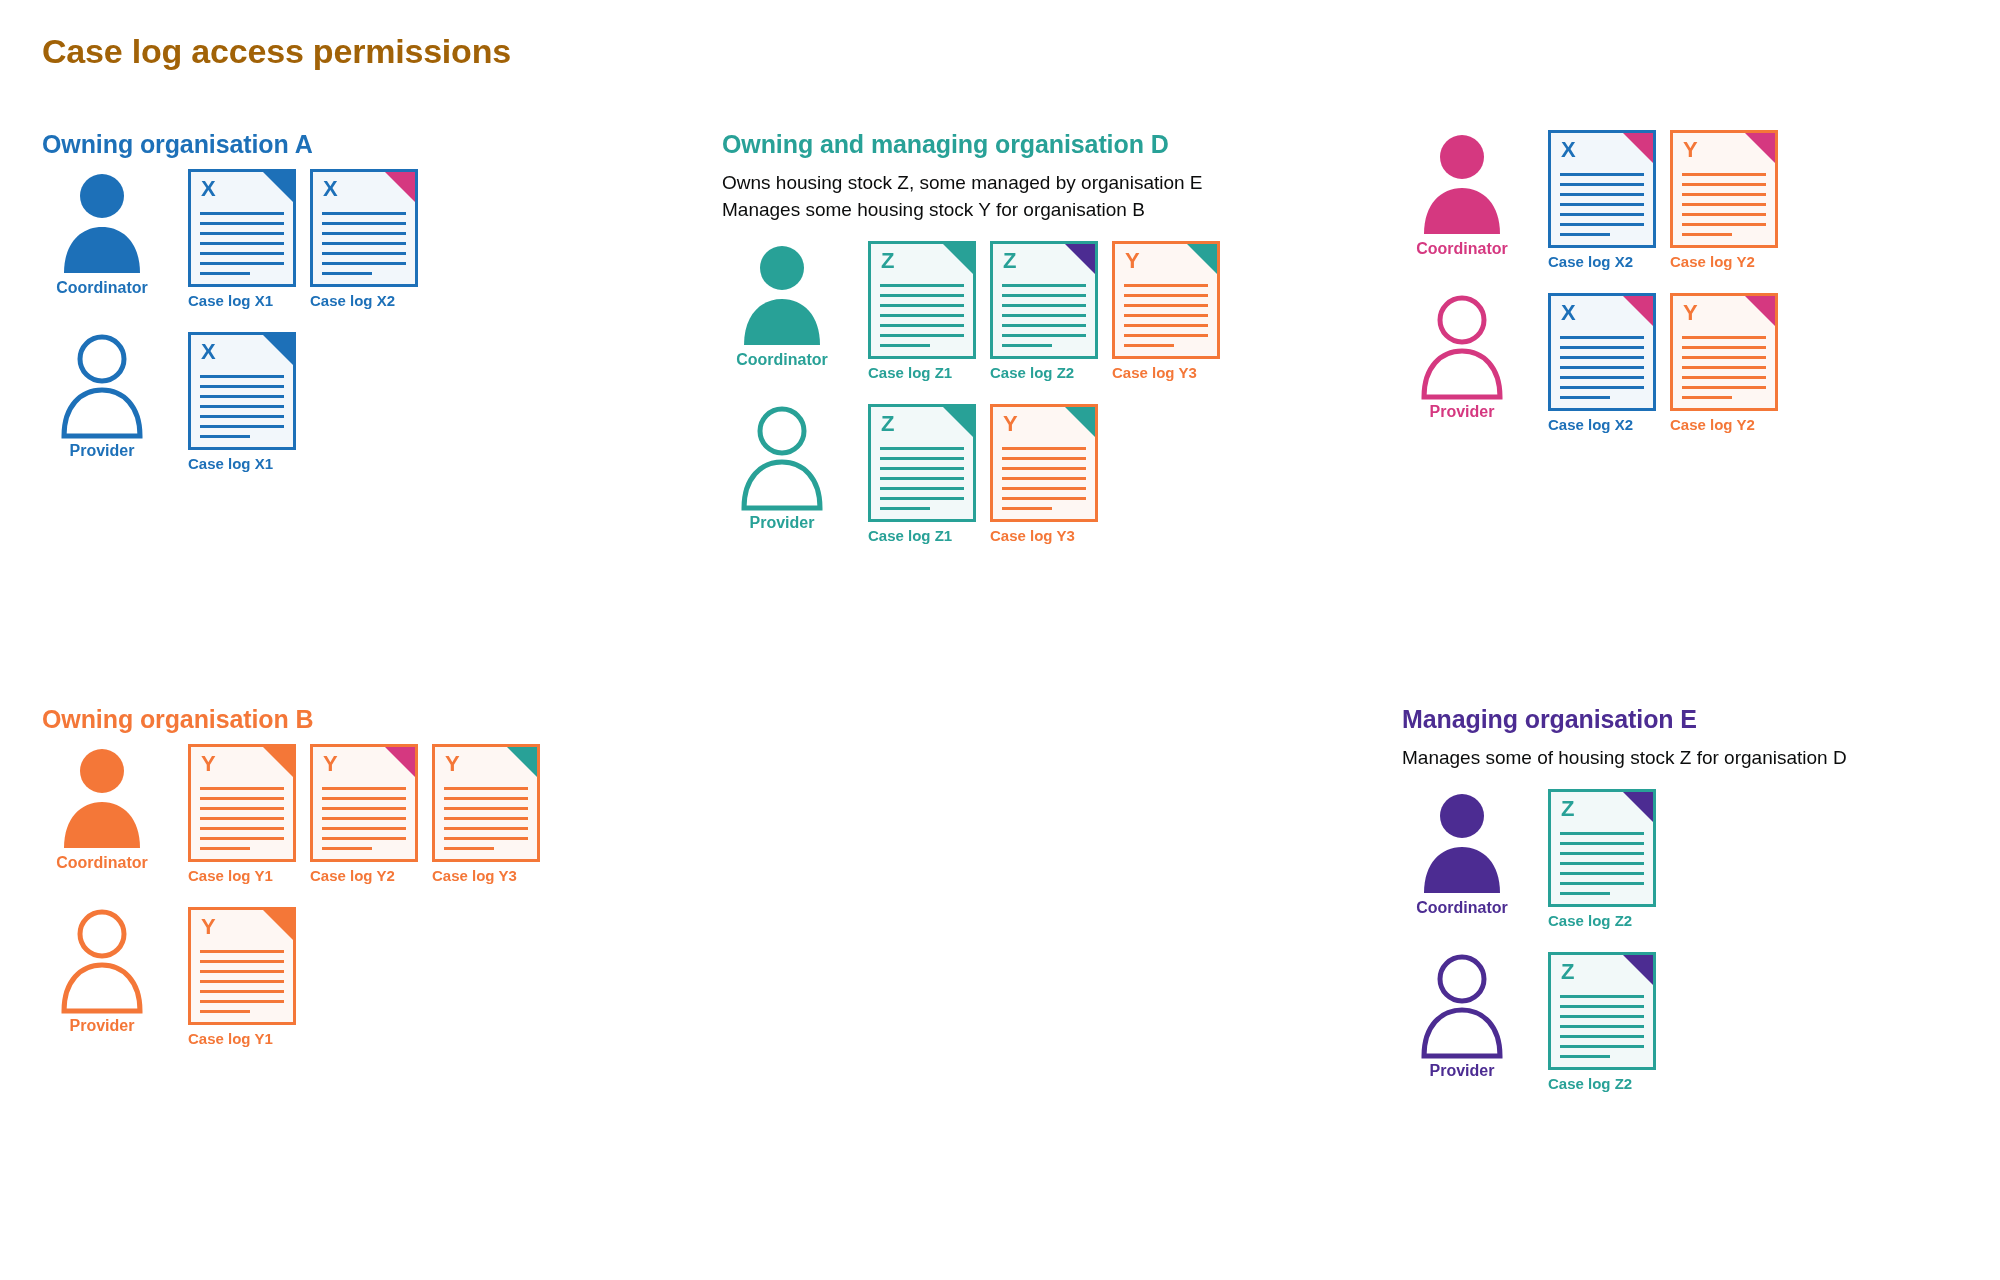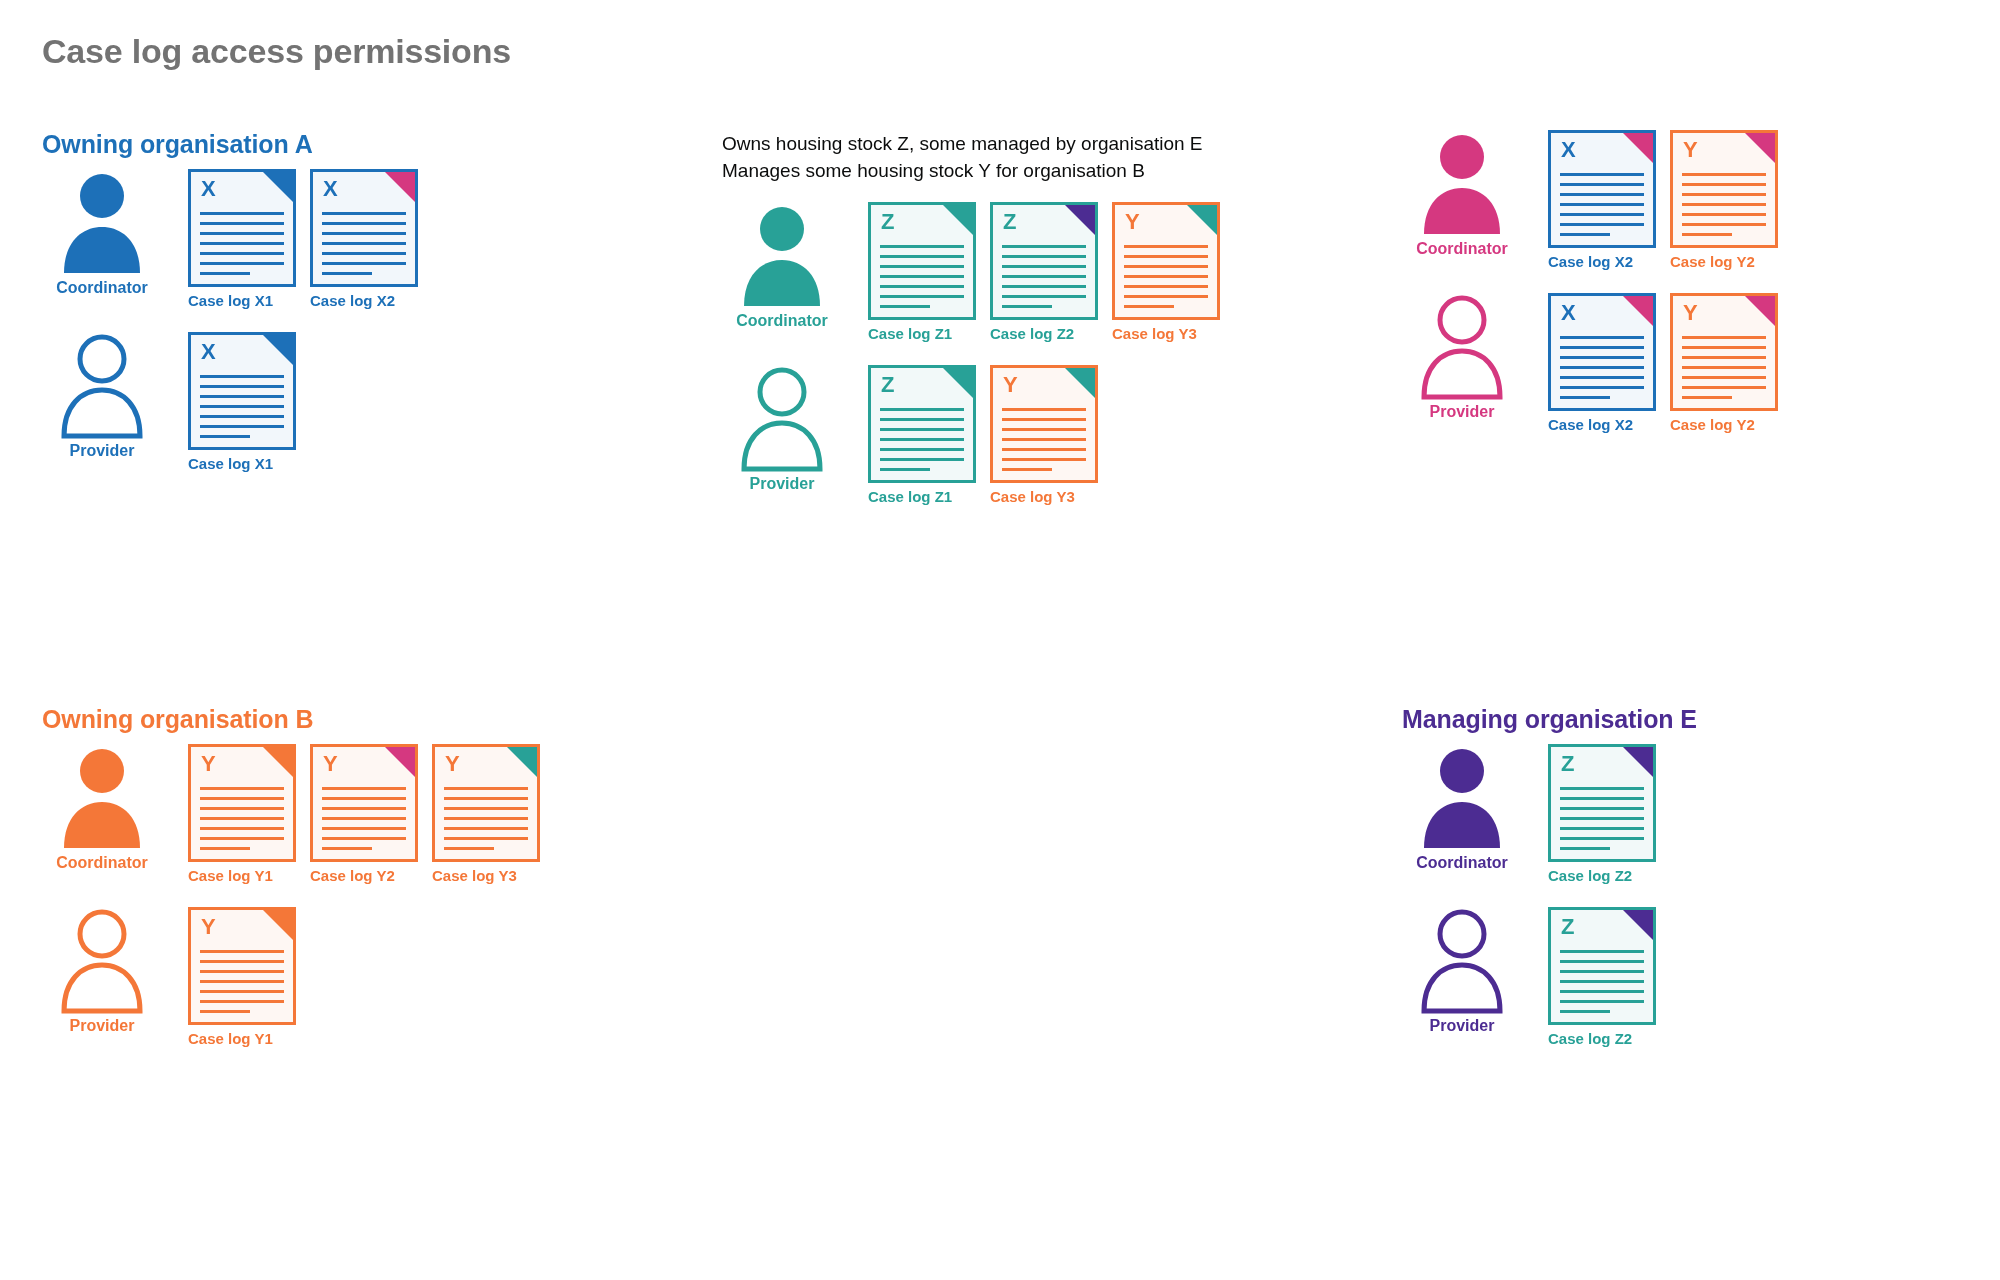--- a/index.html
+++ b/index.html
@@ -22,21 +22,21 @@
     padding: 0;
     box-sizing: border-box;
   }
   .page-title {
     position: absolute;
     left: 42px;
     top: 32px;
     font-size: 34px;
     font-weight: bold;
     letter-spacing: -0.2px;
-    color: #737373;
+    color: #a16207;
   }
 
   .section {
     position: absolute;
   }
   .section-title {
     font-size: 25px;
     font-weight: bold;
     margin: 0 0 10px 0;
     letter-spacing: -0.1px;
@@ -214,20 +214,21 @@
                     <i style="background: rgb(29, 112, 184);"></i>
                   </div>
                 </div>
                 <div class="doc-caption" style="color: rgb(29, 112, 184);">Case log X1</div>
               </div>
             </div>
           </div>
         </div>
       </div>
       <div class="section" style="left: 722px; top: 130px;">
+        <div class="section-title" style="color: rgb(40, 161, 151);">Owning and managing organisation D</div>
         <div class="section-desc">Owns housing stock Z, some managed by organisation E
 Manages some housing stock Y for organisation B</div>
         <div class="role-rows">
           <div class="role-row">
             <div class="person-block">
               <svg viewBox="0 0 86 108" class="person-icon">
                 <path d="M5 104 C5 74 22 58 43 58 C64 58 81 74 81 104 Z" fill="#28a197"></path>
                 <circle cx="43" cy="27" r="22" fill="#28a197"></circle>
               </svg>
               <div class="person-label" style="color: rgb(40, 161, 151);">Coordinator</div>
@@ -504,20 +505,21 @@
                   </div>
                 </div>
                 <div class="doc-caption" style="color: rgb(244, 119, 56);">Case log Y1</div>
               </div>
             </div>
           </div>
         </div>
       </div>
       <div class="section" style="left: 1402px; top: 705px;">
         <div class="section-title" style="color: rgb(76, 44, 146);">Managing organisation E</div>
+        <div class="section-desc">Manages some of housing stock Z for organisation D</div>
         <div class="role-rows">
           <div class="role-row">
             <div class="person-block">
               <svg viewBox="0 0 86 108" class="person-icon">
                 <path d="M5 104 C5 74 22 58 43 58 C64 58 81 74 81 104 Z" fill="#4c2c92"></path>
                 <circle cx="43" cy="27" r="22" fill="#4c2c92"></circle>
               </svg>
               <div class="person-label" style="color: rgb(76, 44, 146);">Coordinator</div>
             </div>
             <div class="docs">

